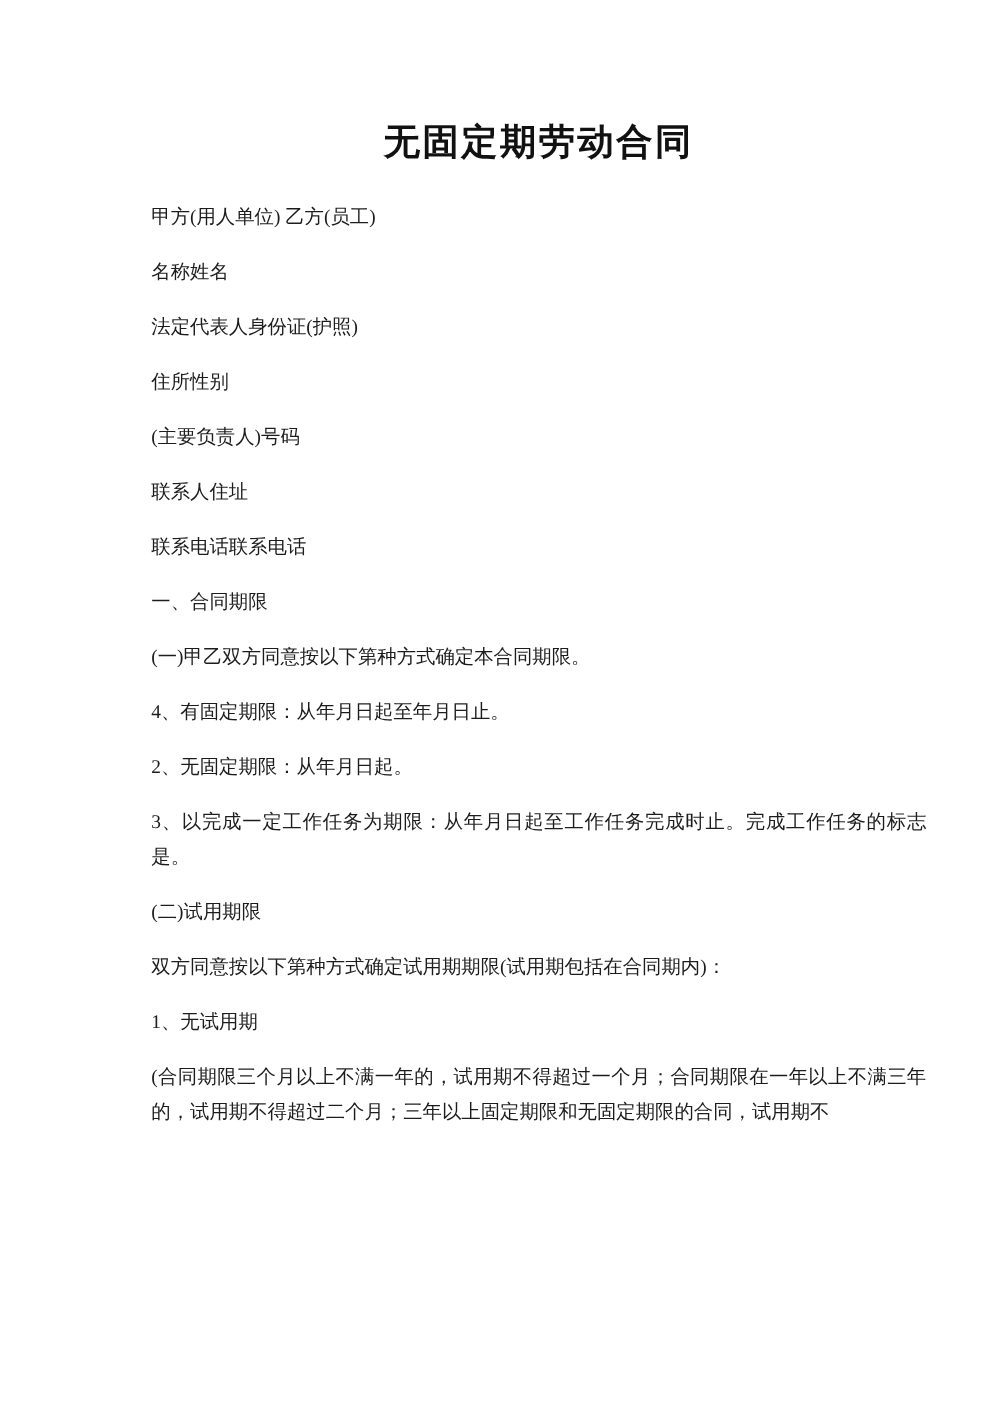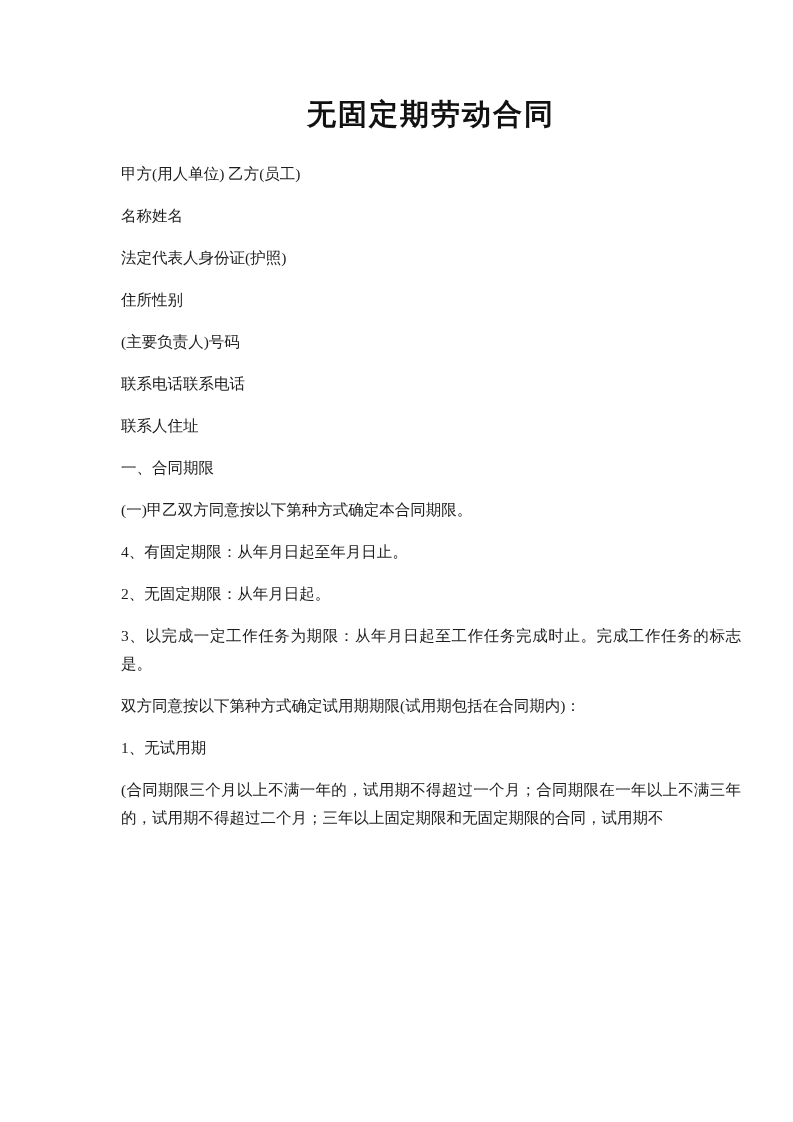--- a/index.html
+++ b/index.html
@@ -23,39 +23,40 @@
     font-weight: bold;
     line-height: 44px;
     text-align: center;
     letter-spacing: 2px;
     margin: 0 0 24px 0;
     color: #111111;
   }
   .para {
     font-size: 15.5px;
     line-height: 28px;
-    margin: 0 0 14px 0;
+    margin: 16px 0 14px 0;
     text-align: justify;
     word-break: break-all;
   }
 </style>
 </head>
 <body>
 
 <div class="page">
   <h1 class="doc-title">无固定期劳动合同</h1>
 
   <p class="para">甲方(用人单位) 乙方(员工)</p>
   <p class="para">名称姓名</p>
   <p class="para">法定代表人身份证(护照)</p>
   <p class="para">住所性别</p>
   <p class="para">(主要负责人)号码</p>
+  <p class="para">联系人住址</p>
   <p class="para">联系电话联系电话</p>
-  <p class="para">联系人住址</p>
   <p class="para">一、合同期限</p>
   <p class="para">(一)甲乙双方同意按以下第种方式确定本合同期限。</p>
   <p class="para">4、有固定期限：从年月日起至年月日止。</p>
   <p class="para">2、无固定期限：从年月日起。</p>
   <p class="para">3、以完成一定工作任务为期限：从年月日起至工作任务完成时止。完成工作任务的标志是。</p>
+  <p class="para">(二)试用期限</p>
   <p class="para">双方同意按以下第种方式确定试用期期限(试用期包括在合同期内)：</p>
   <p class="para">1、无试用期</p>
   <p class="para">(合同期限三个月以上不满一年的，试用期不得超过一个月；合同期限在一年以上不满三年的，试用期不得超过二个月；三年以上固定期限和无固定期限的合同，试用期不</p>
 </div>
 
 </body></html>

